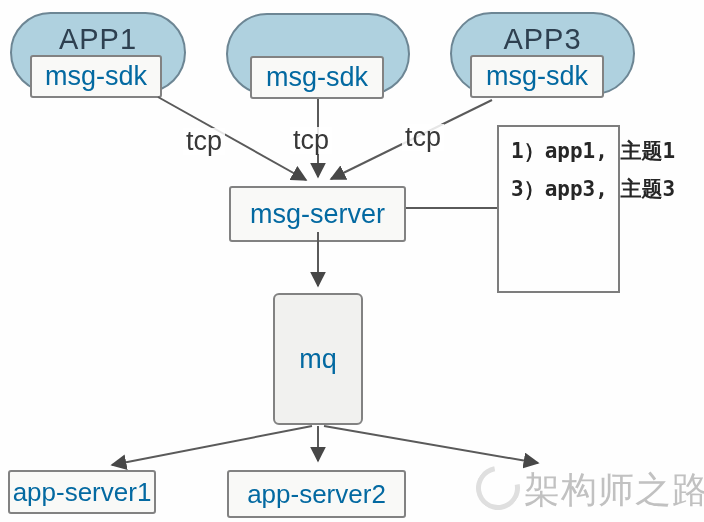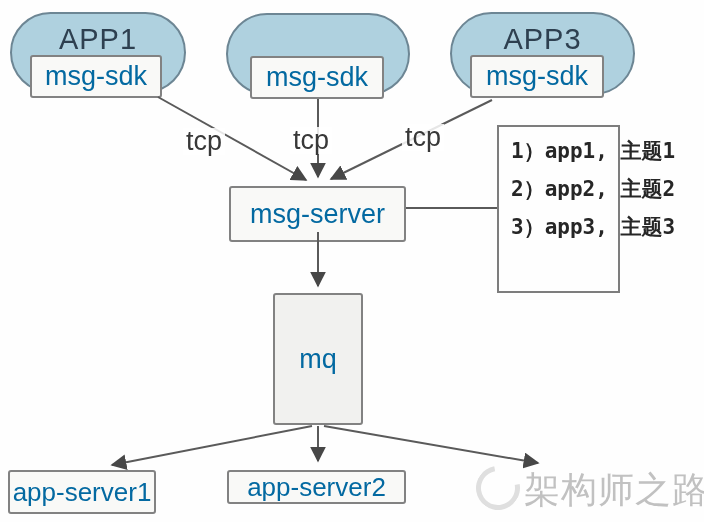--- a/index.html
+++ b/index.html
@@ -69,29 +69,28 @@
 
   <div class="node-box" style="left:30px; top:55px; width:132px; height:43px;">msg-sdk</div>
   <div class="node-box" style="left:250px; top:56px; width:134px; height:43px;">msg-sdk</div>
   <div class="node-box" style="left:470px; top:55px; width:134px; height:43px;">msg-sdk</div>
 
   <div class="node-box" style="left:229px; top:186px; width:177px; height:56px;">msg-server</div>
 
   <div class="config-box" style="left:497px; top:125px; width:123px; height:168px;">
     <div class="config-text">
       <div>1）app1, 主题1</div>
-      <div>2）app2, 主题2</div>
       <div>3）app3, 主题3</div>
     </div>
   </div>
 
-  <div class="node-box mq-box" style="left:273px; top:293px; width:90px; height:132px;">mq</div>
+  <div class="node-box mq-box" style="left:273px; top:293px; width:90px; height:132px;border-radius:6px;">mq</div>
 
   <div class="node-box" style="left:8px; top:470px; width:148px; height:44px; font-size:26px;">app-server1</div>
-  <div class="node-box" style="left:227px; top:470px; width:179px; height:34px; font-size:26px;">app-server2</div>
+  <div class="node-box" style="left:227px; top:470px; width:179px; height:48px; font-size:26px;">app-server2</div>
 
   <svg class="wires" width="704" height="522" viewBox="0 0 704 522">
     <defs>
       <marker id="arrow" viewBox="0 0 10 10" refX="9" refY="5" markerWidth="8" markerHeight="8" orient="auto-start-reverse" markerUnits="strokeWidth">
         <path d="M0,0 L10,5 L0,10 Z" fill="#474747"></path>
       </marker>
     </defs>
 
     <line x1="158" y1="97" x2="306" y2="180" stroke="#5a5a5a" stroke-width="2" marker-end="url(#arrow)"></line>
     <line x1="318" y1="99" x2="318" y2="177" stroke="#5a5a5a" stroke-width="2" marker-end="url(#arrow)"></line>

